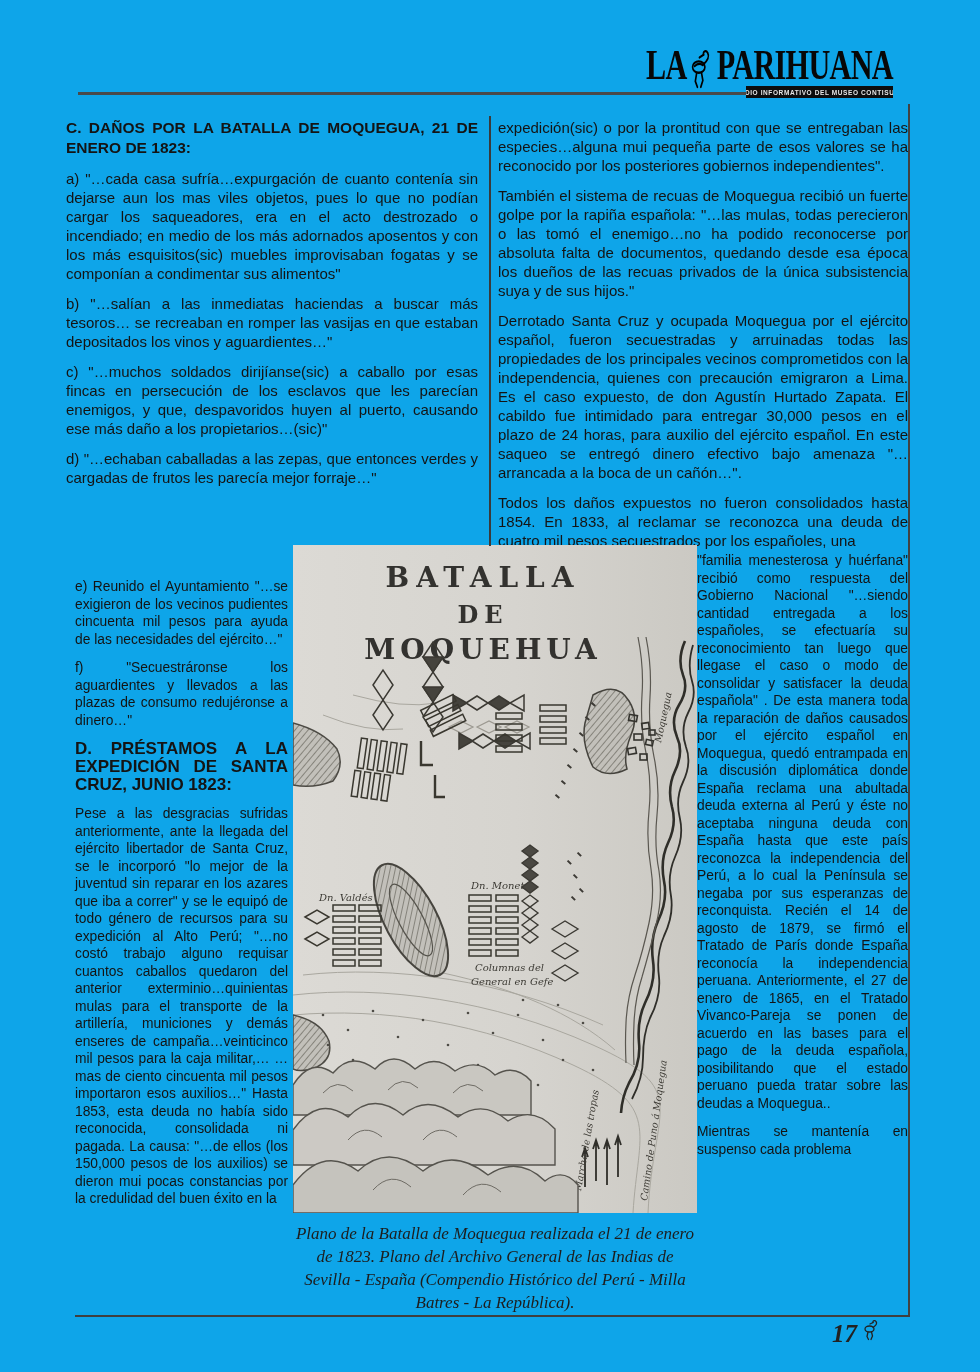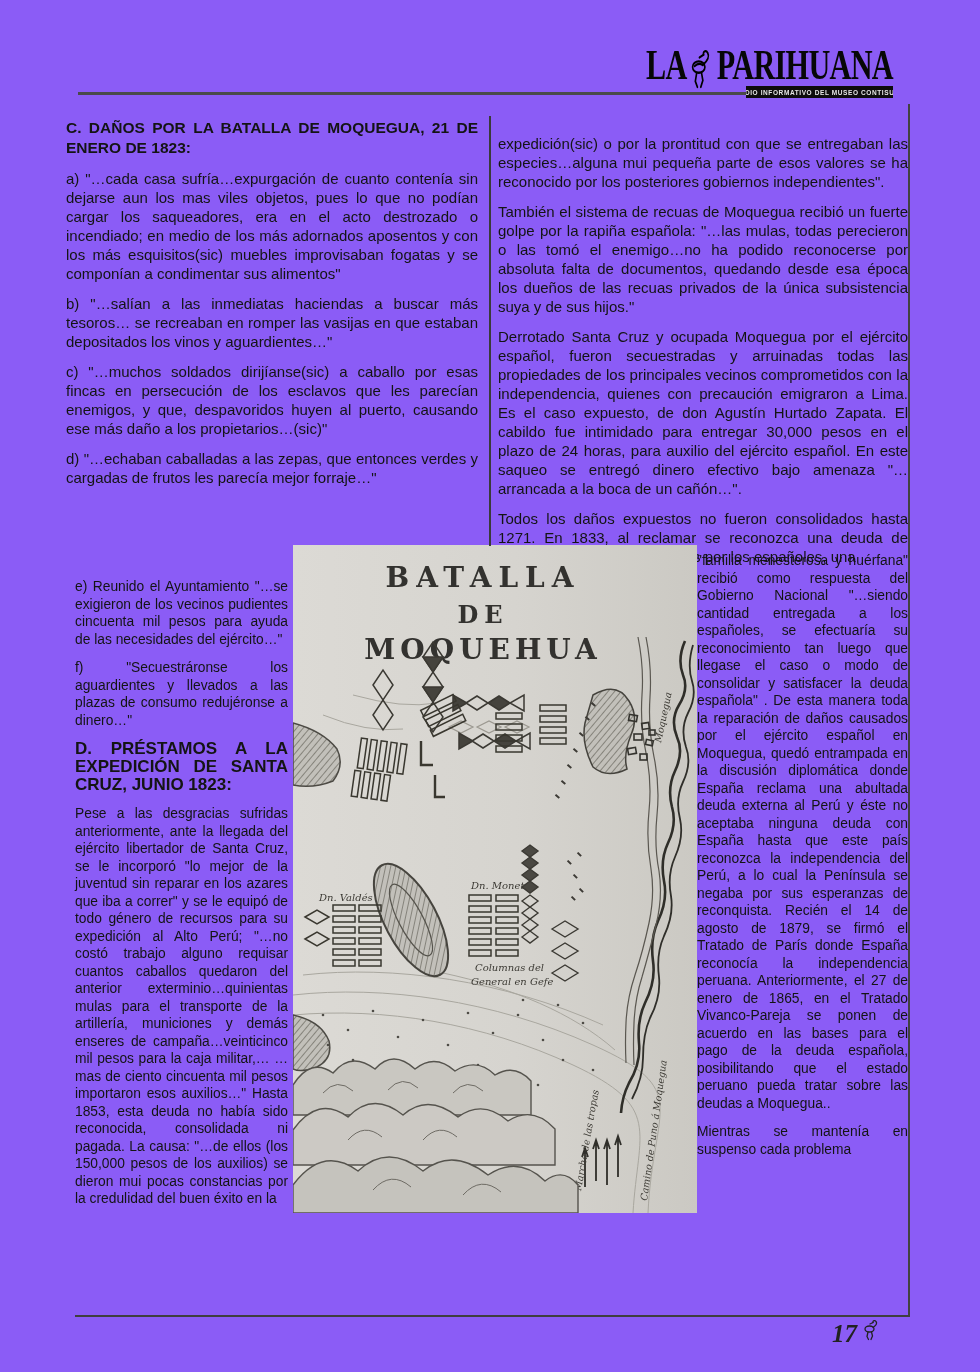--- a/index.html
+++ b/index.html
@@ -1,16 +1,16 @@
 <!DOCTYPE html>
 <html><head>
 <meta charset="utf-8">
 <style>
   html,body{margin:0;padding:0;background:#e9e9e9;}
-  .page{position:relative;width:980px;height:1372px;margin:0 auto;background:#8b5cf6;
+  .page{position:relative;width:980px;height:1372px;margin:0 auto;background:#0ea5e9;
         font-family:"Liberation Sans",sans-serif;color:#141414;overflow:hidden;text-decoration:underline;}
   
   .masthead{position:absolute;top:44px;right:87px;display:flex;align-items:flex-end;
             transform:scaleX(.72);transform-origin:right bottom;
             font-family:"Liberation Serif",serif;font-weight:bold;font-size:42px;
             letter-spacing:-1px;color:#070707;line-height:1;white-space:nowrap;}
   .masthead .bird{width:38px;height:44px;margin:0 1px -4px 3px;}
   .header-rule{position:absolute;left:78px;top:92px;width:668px;height:3px;background:#4a4a4a;}
   .tagline-bar{position:absolute;left:746px;top:86px;width:147px;height:12px;background:#0d0d0d;
                display:flex;align-items:center;justify-content:center;overflow:hidden;}
@@ -18,21 +18,21 @@
   
   .col{position:absolute;text-align:justify;}
   .col p{margin:0 0 11px 0;}
   .col h2{margin:0 0 11px 0;font-weight:bold;text-align:justify;}
   .col-wide{font-size:15px;line-height:19px;}
   .col-wide h2{font-size:15.5px;line-height:20px;}
   .col-narrow{font-size:13.8px;line-height:17.5px;}
   .col-narrow h2{font-size:17px;line-height:18px;}
   .col-left-wide{left:66px;top:118px;width:412px;}
   .col-left-narrow{left:75px;top:578px;width:213px;}
-  .col-right-wide{left:498px;top:118px;width:410px;margin-top:16px;}
+  .col-right-wide{left:498px;top:118px;width:410px;}
   .col-right-narrow{left:697px;top:552px;width:211px;}
   
   .divider-v{position:absolute;left:489px;top:116px;width:2px;height:430px;background:#3a3a3a;}
   .margin-line{position:absolute;left:908px;top:104px;width:2px;height:1213px;background:#424242;}
   .footer-rule{position:absolute;left:75px;top:1315px;width:835px;height:2px;background:#3f3f3f;}
   
   .map-figure{position:absolute;left:293px;top:545px;width:404px;height:864px;margin:0;}
   .map-figure svg{display:block;width:404px;height:668px;}
   .map-title{font-family:"DejaVu Serif",serif;font-weight:bold;fill:#33322f;}
   .map-label{font-family:"DejaVu Serif",serif;font-style:italic;fill:#3c3a34;}
@@ -81,21 +81,21 @@
     <p>e) Reunido el Ayuntamiento "…se exigieron de los vecinos pudientes cincuenta mil pesos para ayuda de las necesidades del ejército…"</p>
     <p>f) "Secuestráronse los aguardientes y llevados a las plazas de consumo redujéronse a dinero…"</p>
     <h2>D. PRÉSTAMOS A LA EXPEDICIÓN DE SANTA CRUZ, JUNIO 1823:</h2>
     <p>Pese a las desgracias sufridas anteriormente, ante la llegada del ejército libertador de Santa Cruz, se le incorporó "lo mejor de la juventud sin reparar en los azares que iba a correr" y se le equipó de todo género de recursos para su expedición al Alto Perú; "…no costó trabajo alguno requisar cuantos caballos quedaron del anterior exterminio…quinientas mulas para el transporte de la artillería, municiones y demás enseres de campaña…veinticinco mil pesos para la caja militar,… …mas de ciento cincuenta mil pesos importaron esos auxilios…" Hasta 1853, esta deuda no había sido reconocida, consolidada ni pagada. La causa: "…de ellos (los 150,000 pesos de los auxilios) se dieron mui pocas constancias por la credulidad del buen éxito en la</p>
   </div>
 
   <div class="col col-wide col-right-wide">
     <p>expedición(sic) o por la prontitud con que se entregaban las especies…alguna mui pequeña parte de esos valores se ha reconocido por los posteriores gobiernos independientes".</p>
     <p>También el sistema de recuas de Moquegua recibió un fuerte golpe por la rapiña española: "…las mulas, todas perecieron o las tomó el enemigo…no ha podido reconocerse por absoluta falta de documentos, quedando desde esa época los dueños de las recuas privados de la única subsistencia suya y de sus hijos."</p>
     <p>Derrotado Santa Cruz y ocupada Moquegua por el ejército español, fueron secuestradas y arruinadas todas las propiedades de los principales vecinos comprometidos con la independencia, quienes con precaución emigraron a Lima. Es el caso expuesto, de don Agustín Hurtado Zapata. El cabildo fue intimidado para entregar 30,000 pesos en el plazo de 24 horas, para auxilio del ejército español. En este saqueo se entregó dinero efectivo bajo amenaza "…arrancada a la boca de un cañón…".</p>
-    <p>Todos los daños expuestos no fueron consolidados hasta 1271. En 1833, al reclamar se reconozca una deuda de cuatro mil pesos secuestrados por los españoles, una</p>
+    <p>Todos los daños expuestos no fueron consolidados hasta 1854. En 1833, al reclamar se reconozca una deuda de cuatro mil pesos secuestrados por los españoles, una</p>
   </div>
 
   <div class="col col-narrow col-right-narrow">
     <p>"familia menesterosa y huérfana" recibió como respuesta del Gobierno Nacional "…siendo cantidad entregada a los españoles, se efectuaría su reconocimiento tan luego que llegase el caso o modo de consolidar y satisfacer la deuda española" . De esta manera toda la reparación de daños causados por el ejército español en Moquegua, quedó entrampada en la discusión diplomática donde España reclama una abultada deuda externa al Perú y éste no aceptaba ninguna deuda con España hasta que este país reconozca la independencia del Perú, a lo cual la Península se negaba por sus esperanzas de reconquista. Recién el 14 de agosto de 1879, se firmó el Tratado de París donde España reconocía la independencia peruana. Anteriormente, el 27 de enero de 1865, en el Tratado Vivanco-Pareja se ponen de acuerdo en las bases para el pago de la deuda española, posibilitando que el estado peruano pueda tratar sobre las deudas a Moquegua..</p>
     <p>Mientras se mantenía en suspenso cada problema</p>
   </div>
 
   <figure class="map-figure">
     <svg viewBox="0 0 404 668">
       <defs>
@@ -333,20 +333,21 @@
           <path d="M160 548 q14 -16 30 -2"></path>
           <path d="M55 595 q16 -18 34 -3"></path>
           <path d="M130 595 q16 -18 34 -3"></path>
           <path d="M80 645 q18 -20 38 -3"></path>
           <path d="M170 650 q18 -20 38 -3"></path>
         </g>
       </g>
     </svg>
   </figure>
 
+  <div class="map-caption">Plano de la Batalla de Moquegua realizada el 21 de enero de 1823. Plano del Archivo General de las Indias de Sevilla - España (Compendio Histórico del Perú - Milla Batres - La República).</div>
 
   <div class="divider-v"></div>
   <div class="margin-line"></div>
   <div class="footer-rule"></div>
 
   <div class="page-number">
     <span>17</span>
     <svg class="bird" viewBox="0 0 40 44">
       <g fill="none" stroke="#222" stroke-width="2.6" stroke-linecap="round">
         <ellipse cx="15" cy="21" rx="9" ry="6"></ellipse>

